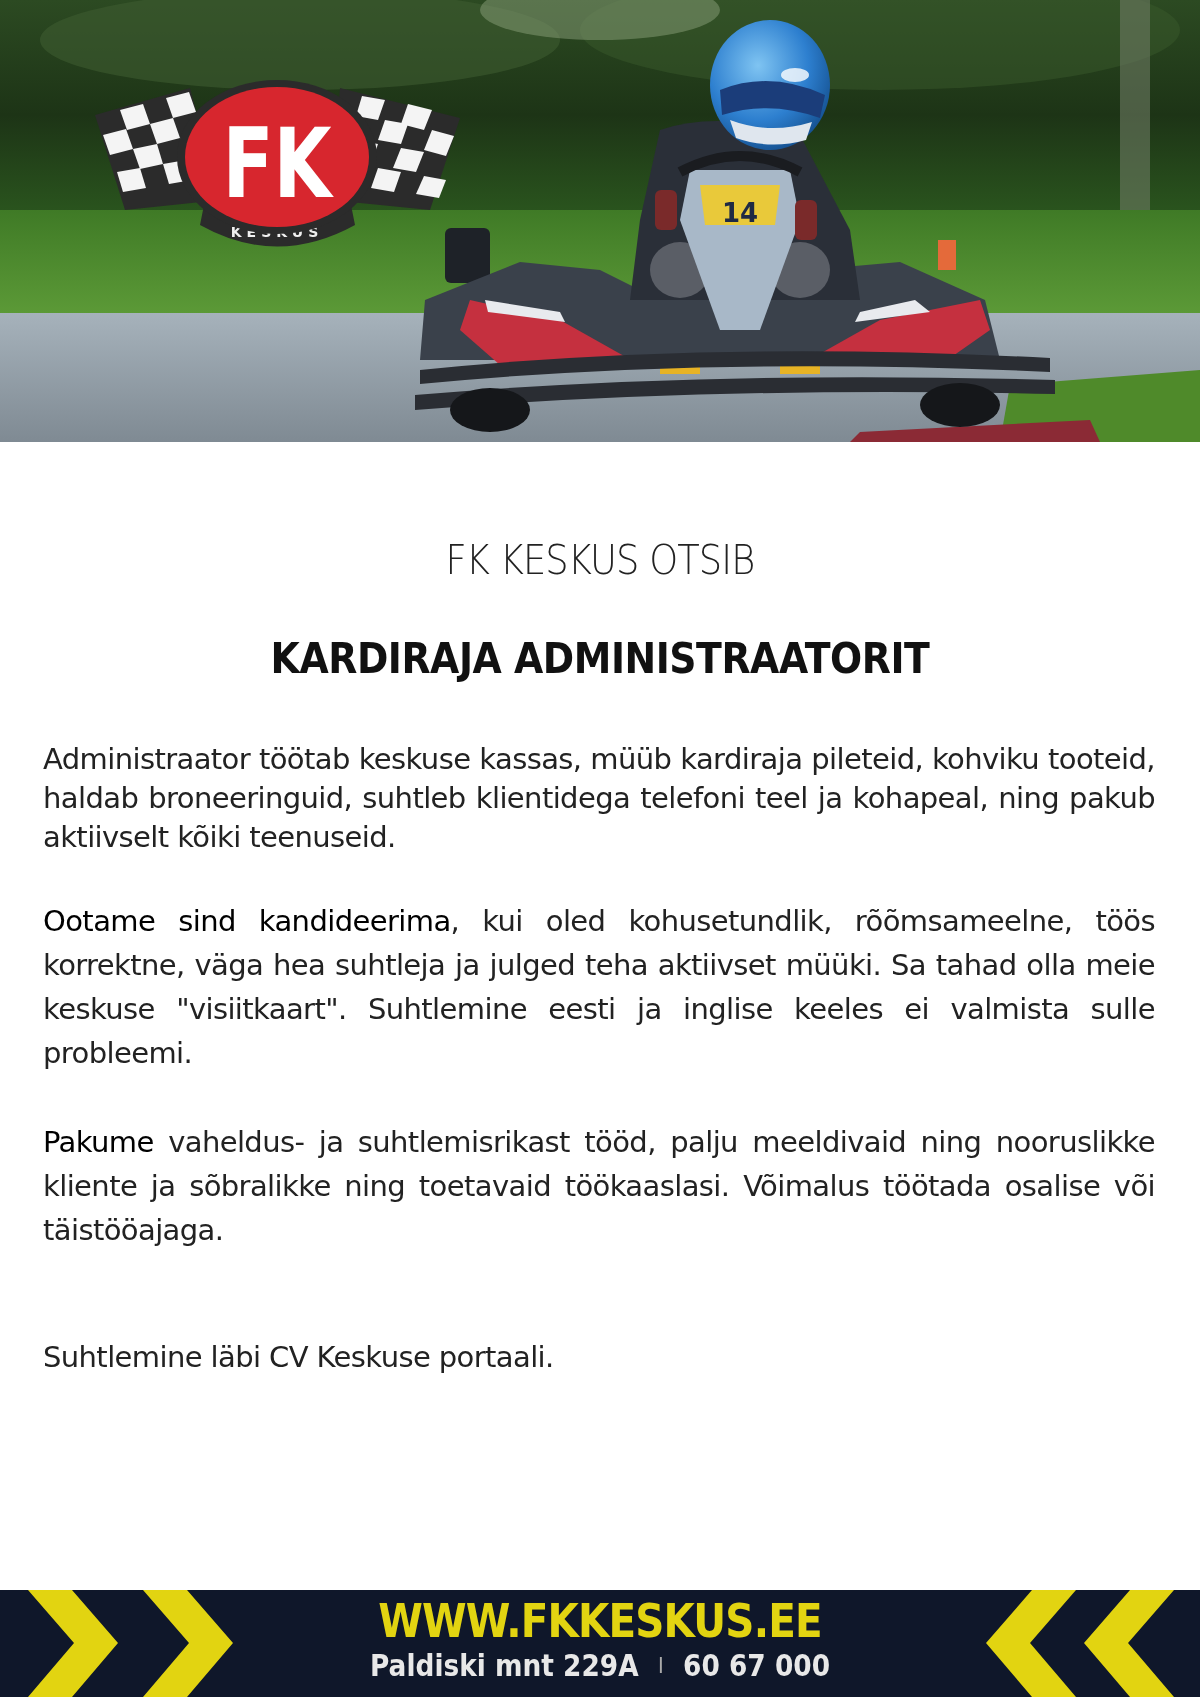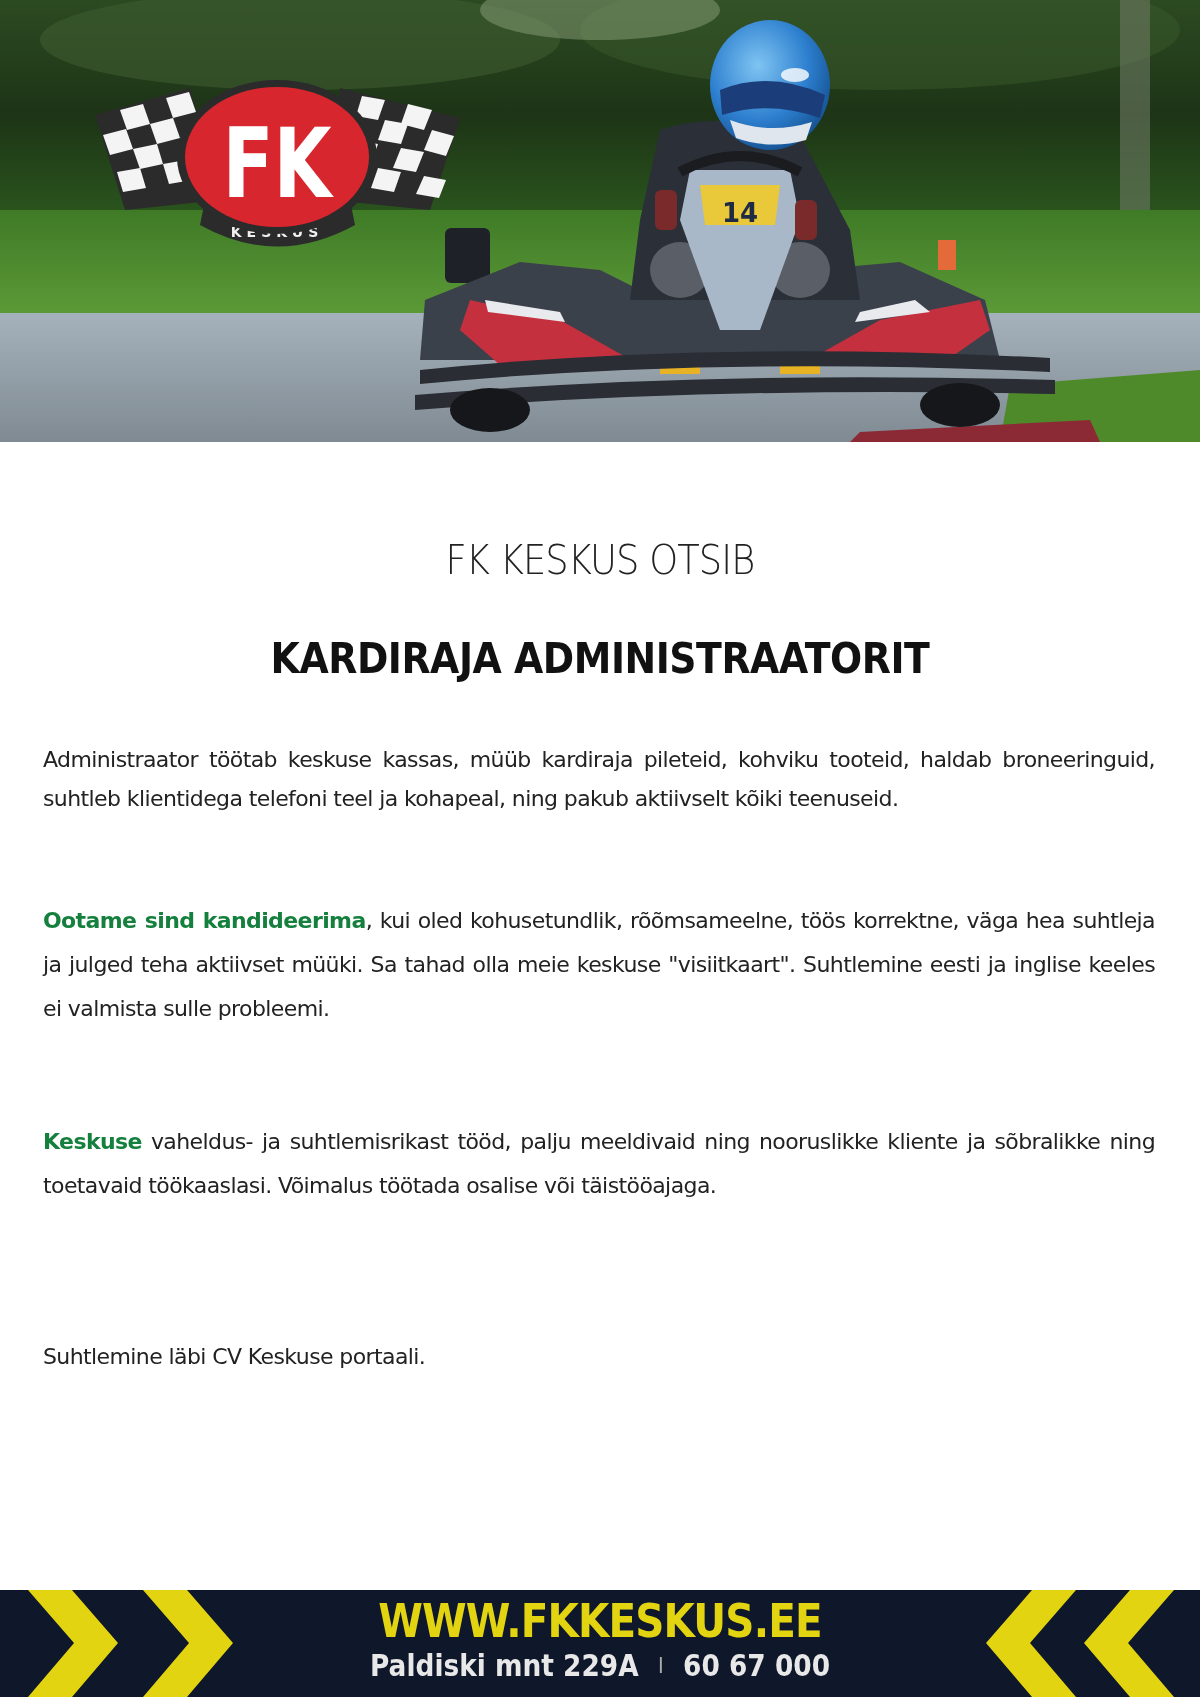--- a/index.html
+++ b/index.html
@@ -18,24 +18,24 @@
   }
   .job-title {
     position: absolute; left: 0; top: 634px; width: 1200px; text-align: center;
     font-family: "DejaVu Sans", sans-serif; font-weight: bold; font-size: 42px;
     letter-spacing: -0.5px; color: #111; transform: scaleX(0.9);
   }
 
   
   .para {
     position: absolute; left: 43px; width: 1112px;
-    font-family: "DejaVu Sans", sans-serif; font-size: 22px; color: #222;
+    font-family: "DejaVu Sans", sans-serif; font-size: 29px; color: #222;
     text-align: justify; text-align-last: left; letter-spacing: -0.6px;
   }
-  .para b { font-weight: bold; color: #15803d; }
+  .para b { font-weight: normal; color: #000000; }
   .p1 { top: 740px; line-height: 39px; }
   .p2 { top: 899px; line-height: 44px; }
   .p3 { top: 1120px; line-height: 44px; }
   .cta { top: 1335px; line-height: 44px; text-align: left; }
 
   
   .footer {
     position: absolute; left: 0; top: 1590px; width: 1200px; height: 137px;
     background: #0f172a; overflow: hidden;
   }
@@ -157,21 +157,21 @@
   </svg>
 </div>
 
 <div class="kicker">FK KESKUS OTSIB</div>
 <h1 class="job-title">KARDIRAJA ADMINISTRAATORIT</h1>
 
 <p class="para p1">Administraator töötab keskuse kassas, müüb kardiraja pileteid, kohviku tooteid, haldab broneeringuid, suhtleb klientidega telefoni teel ja kohapeal, ning pakub aktiivselt kõiki teenuseid.</p>
 
 <p class="para p2"><b>Ootame sind kandideerima</b><span>, kui oled kohusetundlik, rõõmsameelne, töös korrektne, väga hea suhtleja ja julged teha aktiivset müüki. Sa tahad olla meie keskuse "visiitkaart". Suhtlemine eesti ja inglise keeles ei valmista sulle probleemi.</span></p>
 
-<p class="para p3"><b>Keskuse</b><span> vaheldus- ja suhtlemisrikast tööd, palju meeldivaid ning nooruslikke kliente ja sõbralikke ning toetavaid töökaaslasi. Võimalus töötada osalise või täistööajaga.</span></p>
+<p class="para p3"><b>Pakume</b><span> vaheldus- ja suhtlemisrikast tööd, palju meeldivaid ning nooruslikke kliente ja sõbralikke ning toetavaid töökaaslasi. Võimalus töötada osalise või täistööajaga.</span></p>
 
 <p class="para cta">Suhtlemine läbi CV Keskuse portaali.</p>
 
 <div class="footer">
   <svg class="chev" style="left:0" width="260" height="107" viewBox="0 0 260 107">
     <polygon points="28,0 72,0 118,53 72,107 28,107 74,53" fill="#e2d411"></polygon>
     <polygon points="143,0 187,0 233,53 187,107 143,107 189,53" fill="#e2d411"></polygon>
   </svg>
   <div class="url">WWW.FKKESKUS.EE</div>
   <div class="contact">

